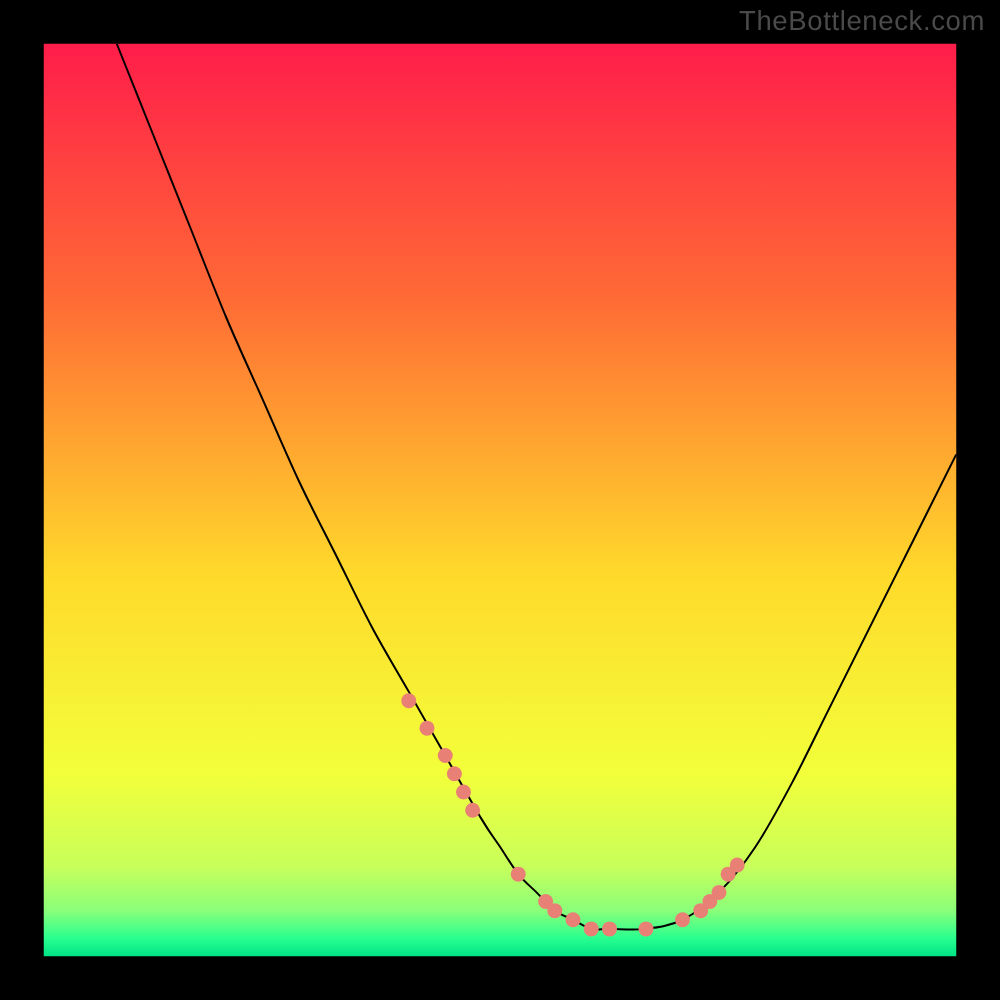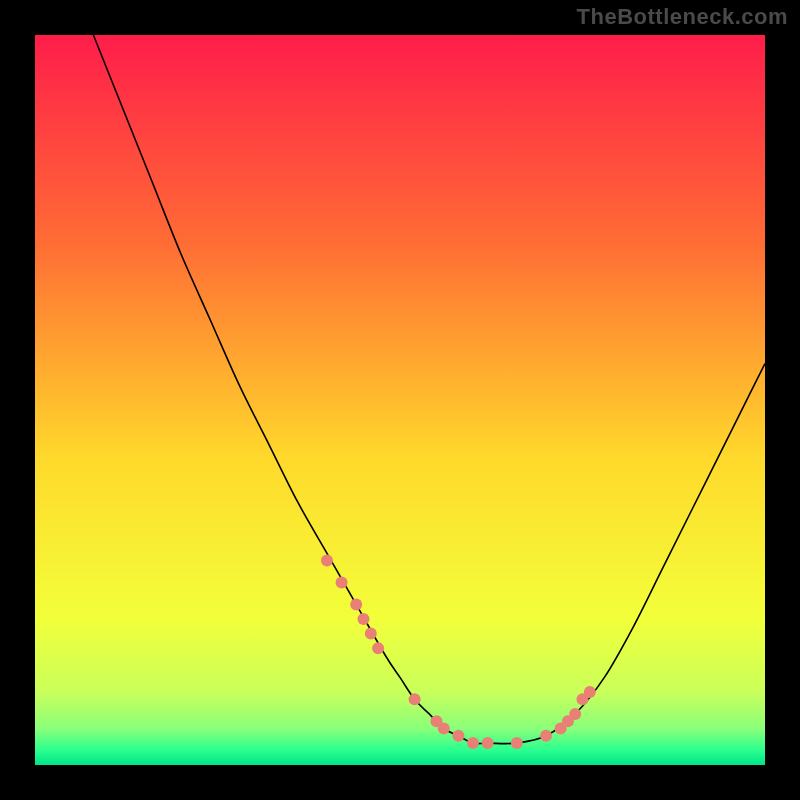--- a/index.html
+++ b/index.html
@@ -16,21 +16,21 @@
     width: 800px;
     height: 800px;
     background: #000000;
   }
   .watermark {
     position: absolute;
     top: 4px;
     right: 12px;
     color: #4a4a4a;
     font-size: 22px;
-    font-weight: 700;
+    font-weight: 400;
     letter-spacing: 0.5px;
     z-index: 3;
     user-select: none;
   }
   .plot {
     position: absolute;
     left: 35px;
     top: 35px;
     width: 730px;
     height: 730px;

